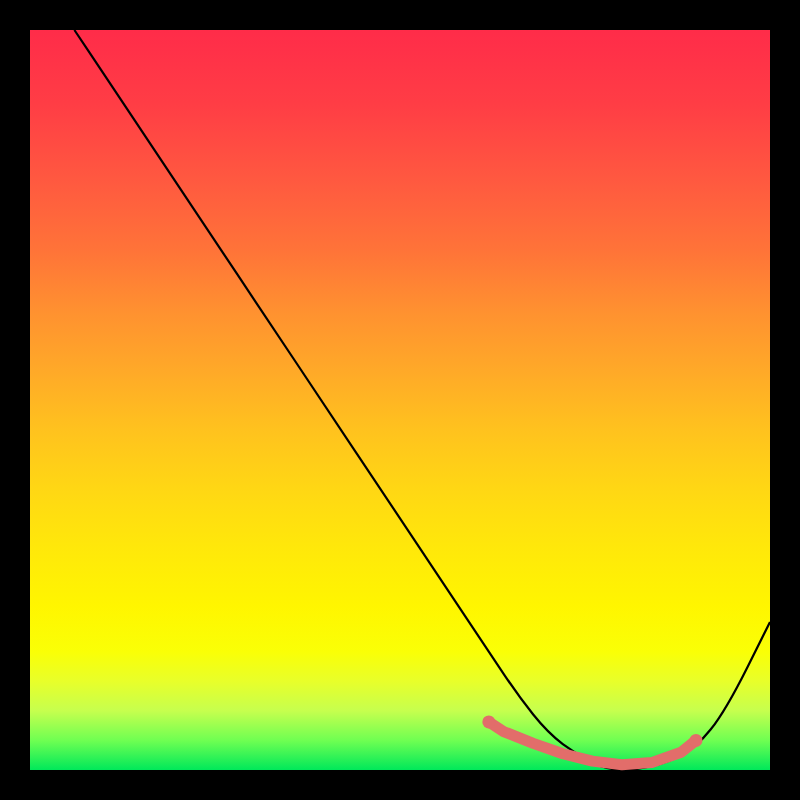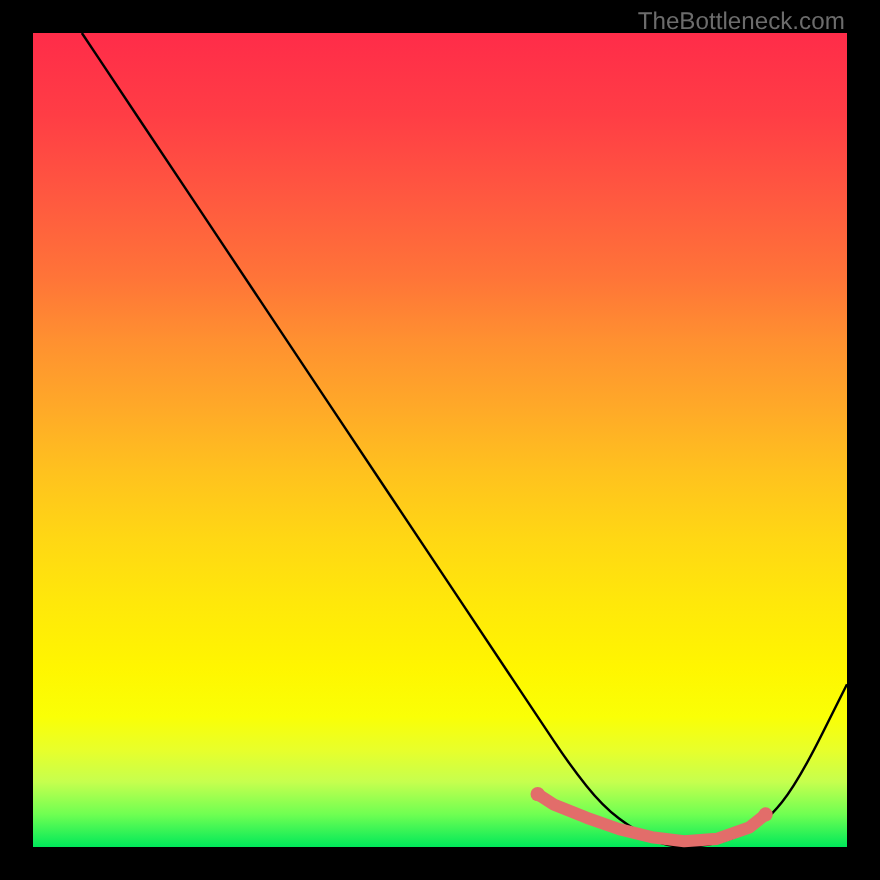--- a/index.html
+++ b/index.html
@@ -56,21 +56,20 @@
     left: 0; top: 0;
     width: 740px;
     height: 740px;
     overflow: visible;
   }
 </style>
 </head>
 <body>
 
 <div class="wrap">
-  <div class="watermark">TheBottleneck.com</div>
 
   <div class="plot-area">
     <svg class="overlay" viewBox="0 0 740 740">
       <defs></defs>
       <path id="curve-path" fill="none" stroke="#000000" stroke-width="2.2" d="M 44.4 0 Q 44.4 0 59.2 22.200000000000045 Q 74 44.40000000000009 96.2 77.70000000000005 Q 118.4 111 148 155.40000000000003 Q 177.6 199.80000000000007 207.2 244.20000000000005 Q 236.8 288.6 266.4 333 Q 296 377.40000000000003 325.6 421.8 Q 355.2 466.2 384.8 510.6 Q 414.40000000000003 555 436.6 588.3 Q 458.8 621.6 473.6 643.8 Q 488.40000000000003 666 503.20000000000005 684.5 Q 518 703 532.8 714.1 Q 547.6 725.2 562.4000000000001 732.6 Q 577.2 740 592 740 Q 606.8 740 621.5999999999999 736.3 Q 636.4 732.6 651.2 725.2 Q 666 717.8 680.8 699.3 Q 695.5999999999999 680.8 717.8 636.4 T 740 592"></path>
       <g id="marker-group">
           <polyline points="458.8,691.9 473.6,701.52 503.20000000000005,713.36 532.8,723.72 562.4,731.12 592,734.82 621.6,732.6 651.2,722.24 666,710.4" fill="none" stroke="#e26d6a" stroke-width="11" stroke-linecap="round" stroke-linejoin="round"></polyline>
           <circle cx="458.8" cy="691.9" r="6.5" fill="#e26d6a"></circle>
           <circle cx="666" cy="710.4" r="6.5" fill="#e26d6a"></circle>
         </g>

